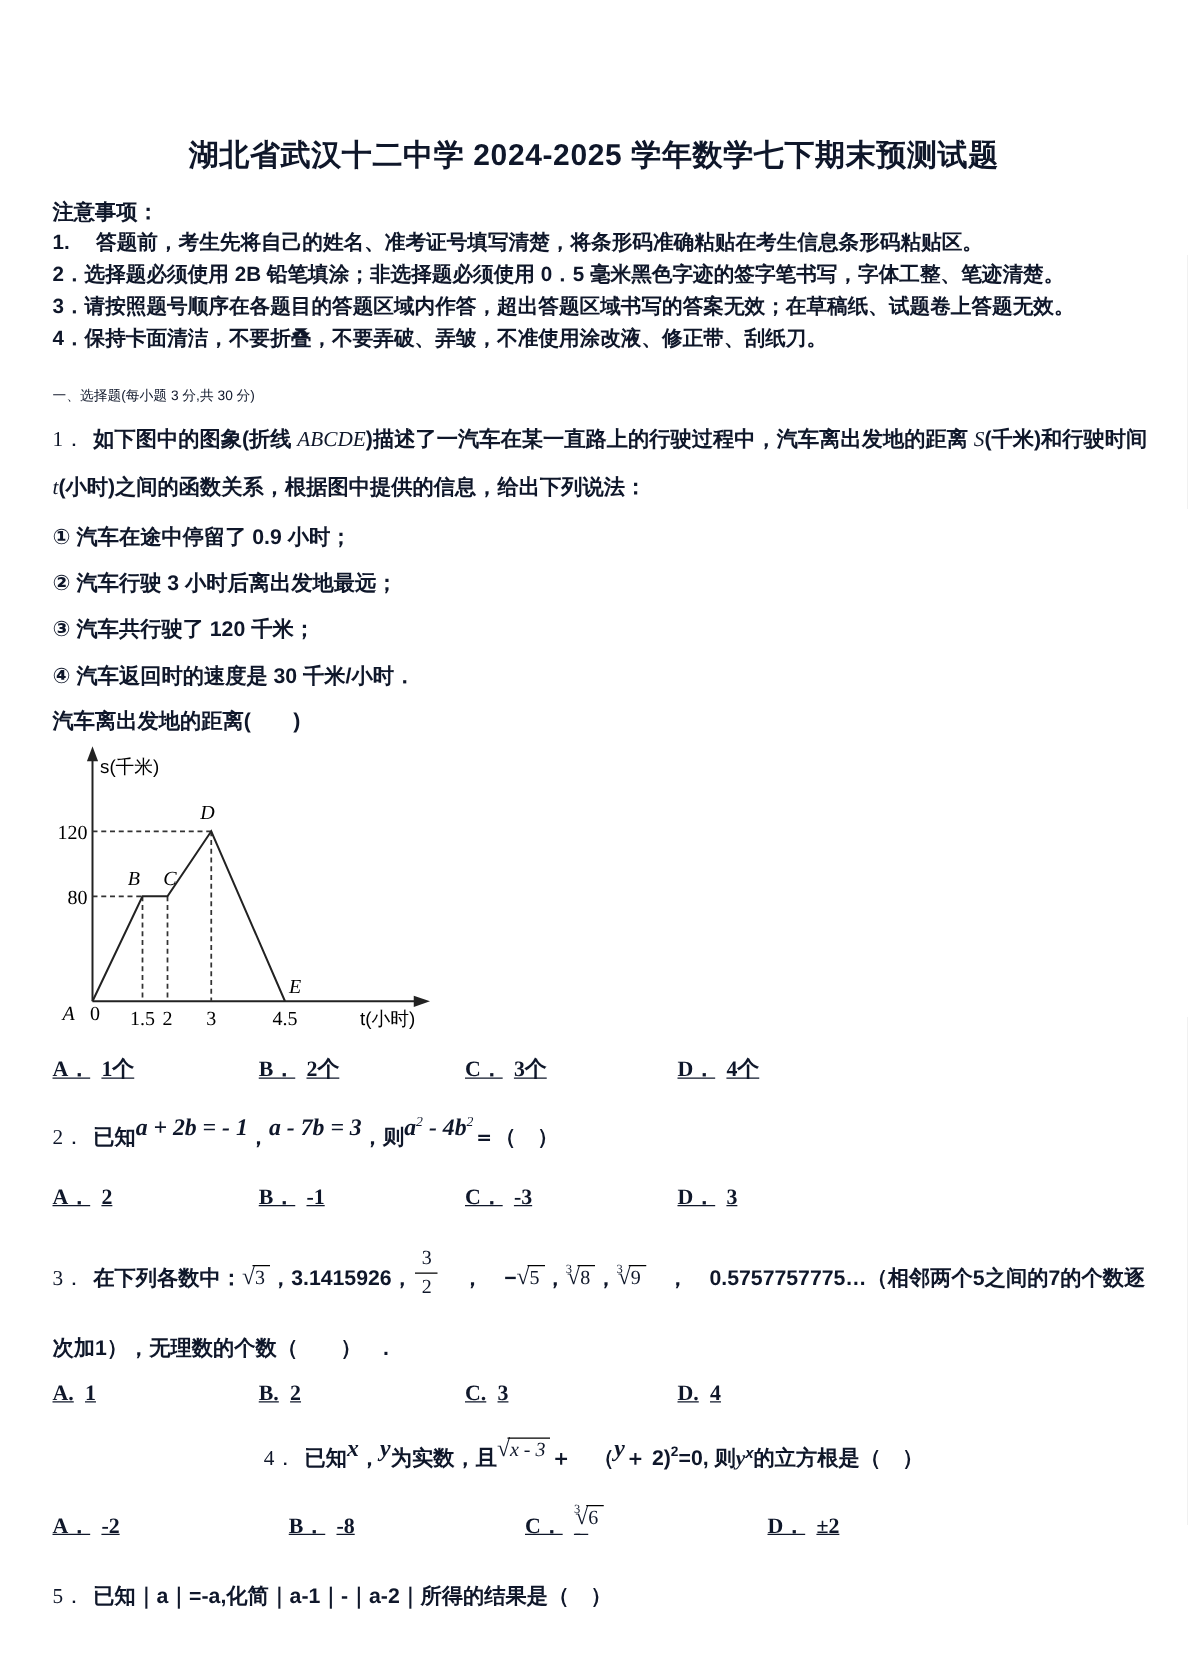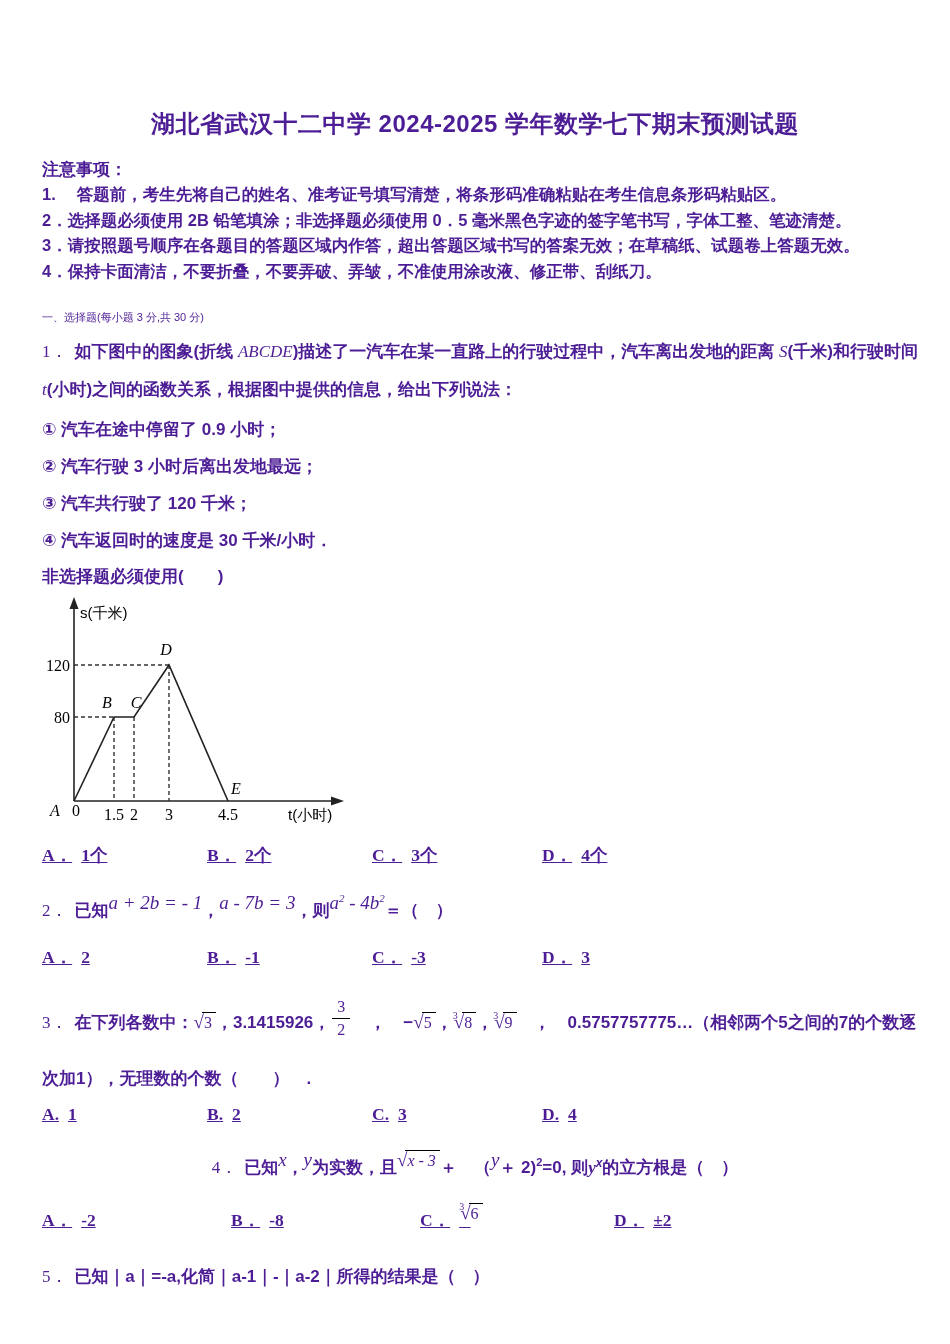--- a/index.html
+++ b/index.html
@@ -1,26 +1,26 @@
 <!DOCTYPE html>
 <html><head>
 <meta charset="utf-8">
 <style>
   html,body{margin:0;padding:0;background:#e8e8e8;}
   .page{width:950px;height:1344px;background:#ffffff;margin:0 auto;overflow:hidden;
-        color:#4c1d95;font-family:"Liberation Sans","DejaVu Sans",sans-serif;}
+        color:#0f172a;font-family:"Liberation Sans","DejaVu Sans",sans-serif;}
   .content{padding:0 42px;}
   .title{font-size:24px;font-weight:bold;text-align:center;margin:0;padding-top:108px;letter-spacing:0.5px;}
   .notes-header{font-size:17px;font-weight:bold;margin:17px 0 0;line-height:25px;}
   .note{font-size:16.5px;font-weight:bold;margin:0;line-height:25.5px;}
   .sec{font-size:11px;font-weight:normal;margin:21px 0 0;line-height:24px;}
   .qline{font-size:17px;font-weight:bold;margin:7px 0 0;line-height:31px;white-space:nowrap;}
   .qnum{font-family:"Liberation Serif","DejaVu Serif",serif;font-weight:normal;padding-right:7px;}
   .m{font-family:"Liberation Serif","DejaVu Serif",serif;font-style:italic;font-weight:normal;}
-  .msz{font-size:19px;}
+  .msz{font-size:19px;font-weight:bold;}
   .stmt{font-size:17px;font-weight:bold;margin:13px 0 0;line-height:24px;}
   .closing{margin-top:12px;}
   .graph{display:block;margin:6px 0 0 2px;}
   .gline{stroke:#222;stroke-width:1.6;fill:none;}
   .gdash{stroke:#333;stroke-width:1.4;fill:none;stroke-dasharray:4 3;}
   .garrow{fill:#222;}
   .gtxt{font-family:"Liberation Serif","DejaVu Serif",serif;font-size:16px;fill:#000;}
   .gi{font-style:italic;}
   .gcjk{font-family:"Liberation Sans","DejaVu Sans",sans-serif;font-size:15px;fill:#000;}
   .opts{display:grid;grid-template-columns:165px 165px 170px auto;margin:8px 0 0;
@@ -64,21 +64,21 @@
 
     <p class="sec">一、选择题(每小题 3 分,共 30 分)</p>
 
     <p class="qline"><span class="qnum">1．</span><span>如下图中的图象(折线 </span><span class="m">ABCDE</span><span>)描述了一汽车在某一直路上的行驶过程中，汽车离出发地的距离 </span><span class="m">S</span><span>(千米)和行驶时间</span></p>
     <p class="qline"><span class="m">t</span><span>(小时)之间的函数关系，根据图中提供的信息，给出下列说法：</span></p>
 
     <p class="stmt">① 汽车在途中停留了 0.9 小时；</p>
     <p class="stmt">② 汽车行驶 3 小时后离出发地最远；</p>
     <p class="stmt">③ 汽车共行驶了 120 千米；</p>
     <p class="stmt">④ 汽车返回时的速度是 30 千米/小时．</p>
-    <p class="stmt closing">非选择题必须使用(　　)</p>
+    <p class="stmt closing">汽车离出发地的距离(　　)</p>
 
     <svg class="graph" width="335" height="240" viewBox="0 0 335 240">
 
       <line class="gline" x1="30" y1="12" x2="30" y2="206"></line>
       <polygon class="garrow" points="30,2 25.5,14 34.5,14"></polygon>
       <line class="gline" x1="30" y1="206" x2="290" y2="206"></line>
       <polygon class="garrow" points="300,206 287,201.5 287,210.5"></polygon>
 
       <line class="gdash" x1="30" y1="70" x2="125" y2="70"></line>
       <line class="gdash" x1="30" y1="122" x2="70" y2="122"></line>

